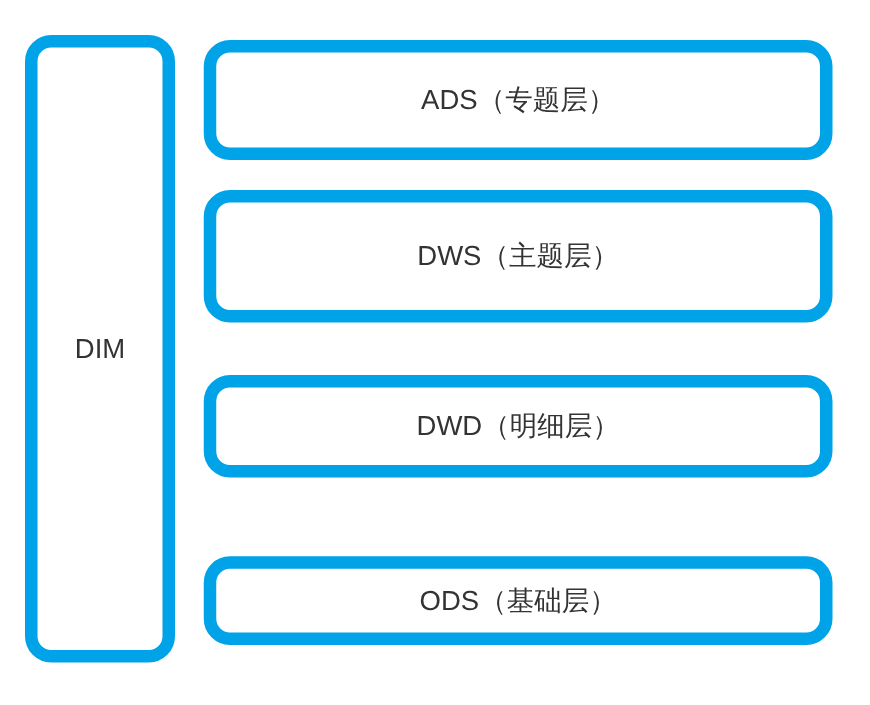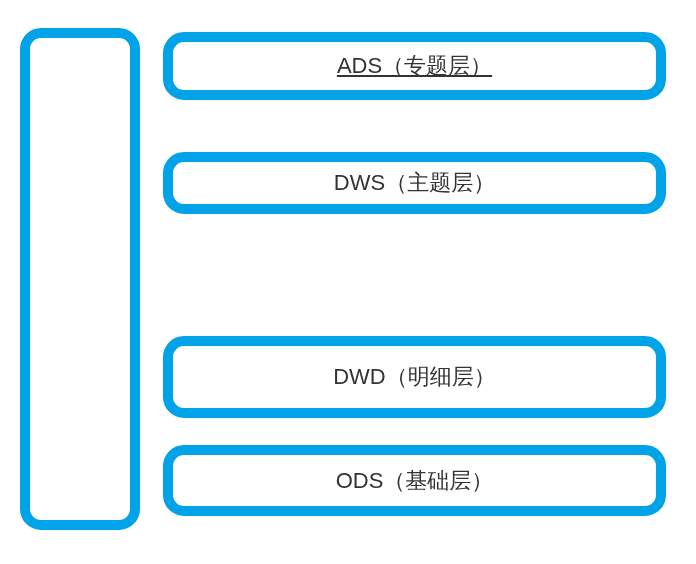--- a/index.html
+++ b/index.html
@@ -40,35 +40,36 @@
     height: 502px;
     flex-direction: column;
   }
   .dim-box .dim-line {
     line-height: 46px;
   }
   .layer-box {
     left: 163px;
     width: 503px;
   }
-  .layer-ads { top: 32px;  height: 68px; text-decoration: underline; }
-  .layer-dws { top: 152px; height: 62px; }
-  .layer-dwd { top: 300px; height: 82px; margin-top: 36px; }
+  .layer-ads { top: 32px;  height: 96px; }
+  .layer-dws { top: 152px; height: 106px; }
+  .layer-dwd { top: 300px; height: 82px; }
   .layer-ods { top: 445px; height: 71px; }
   .layer-box .layer-label,
   .dim-box .dim-line {
     white-space: nowrap;
   }
 </style>
 </head>
 <body>
 
 <div class="canvas">
 
   <div class="box dim-box">
+    <div class="dim-line">DIM</div>
   </div>
 
   <div class="box layer-box layer-ads">
     <span class="layer-label">ADS（专题层）</span>
   </div>
 
   <div class="box layer-box layer-dws">
     <span class="layer-label">DWS（主题层）</span>
   </div>
 

